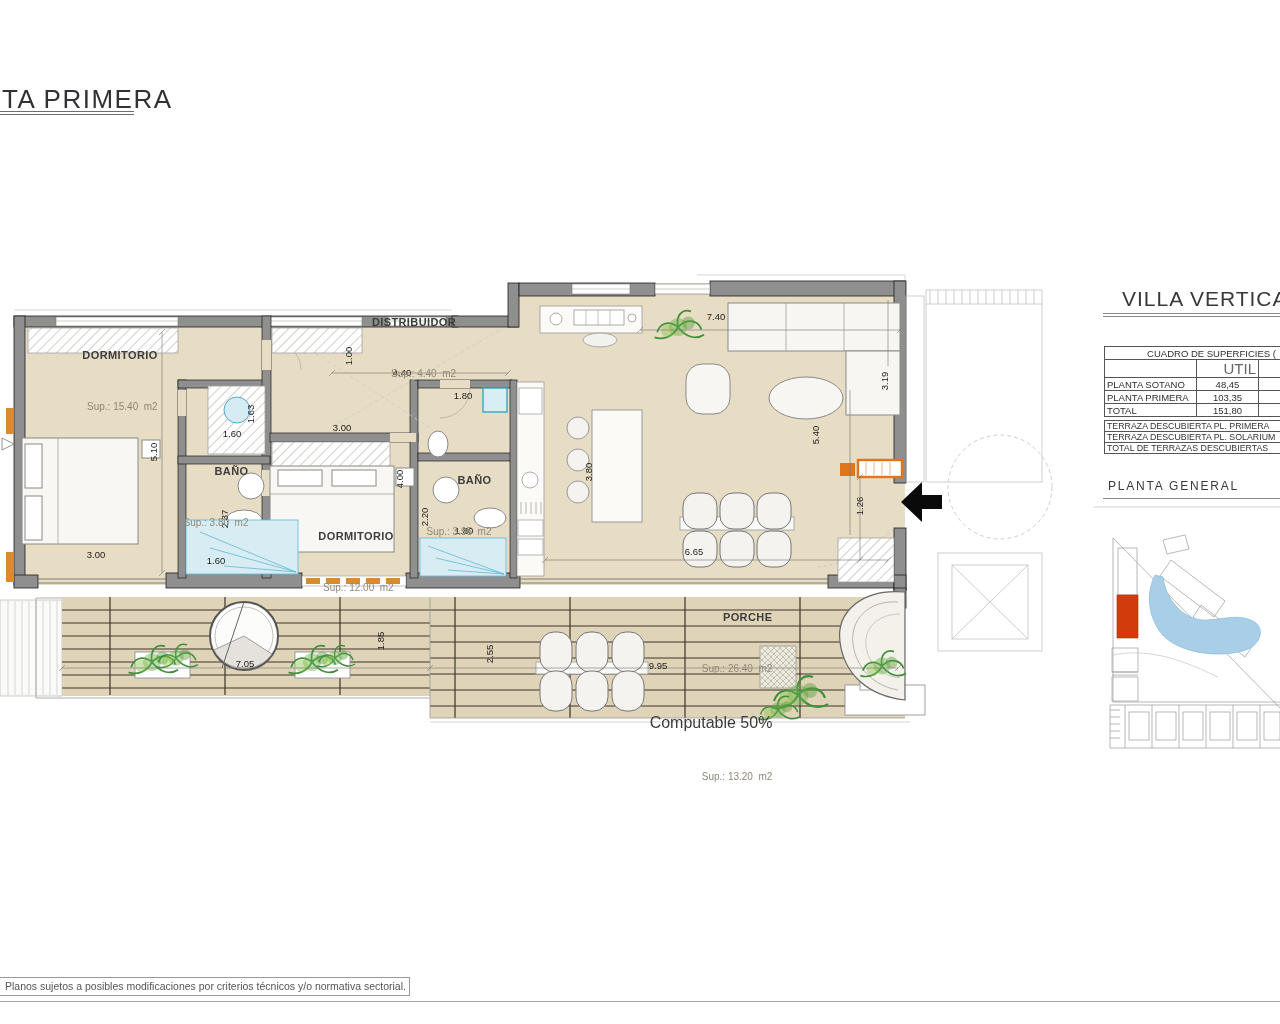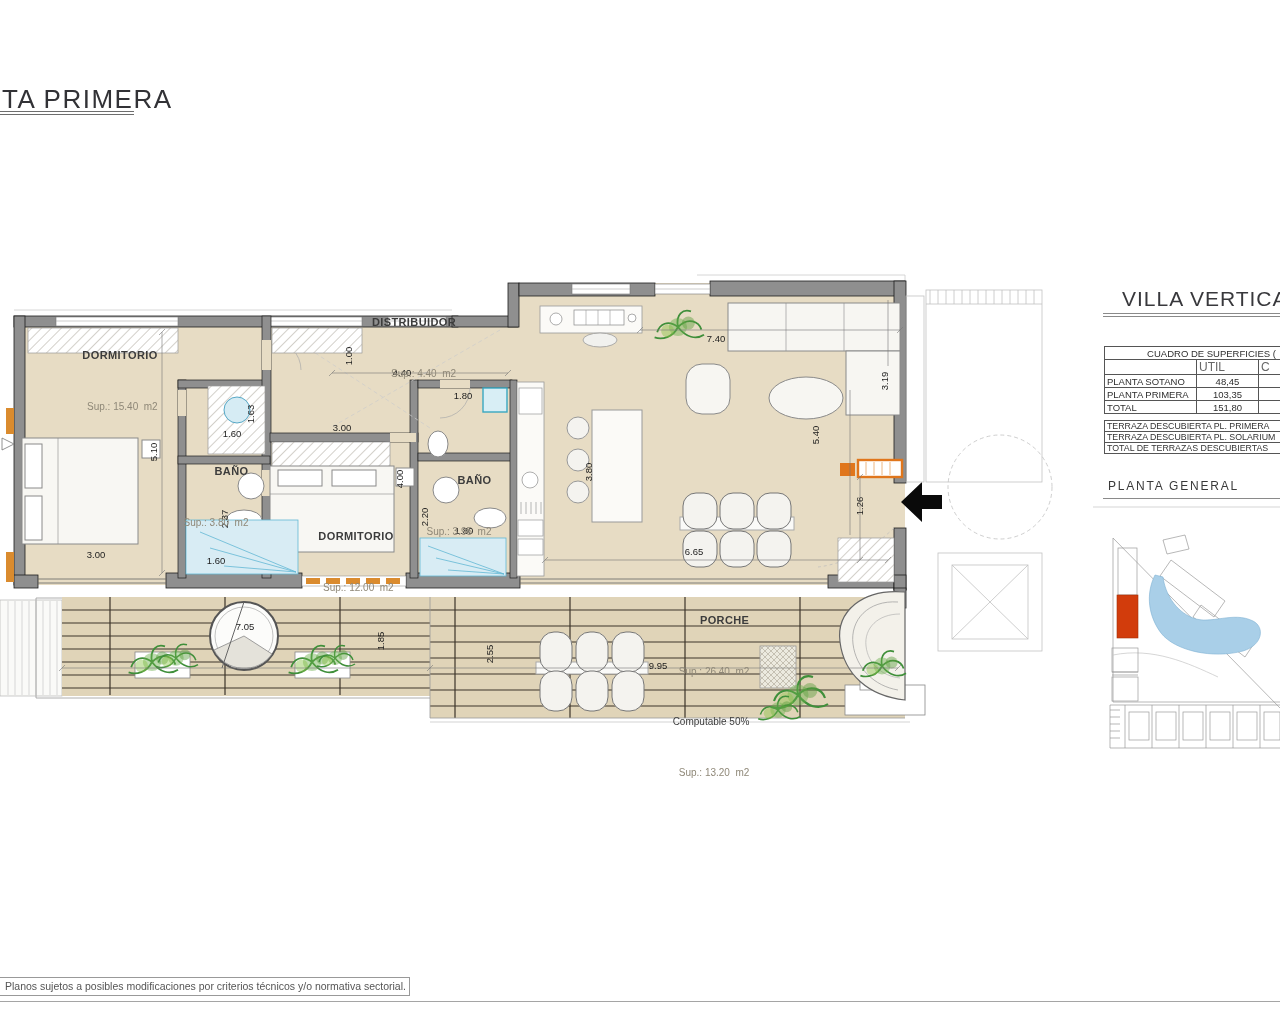--- a/index.html
+++ b/index.html
@@ -9,29 +9,29 @@
   .sheet-title{position:absolute;left:2px;top:84px;font-size:26px;color:#323236;
                letter-spacing:1.5px;white-space:nowrap;}
   .title-line{position:absolute;height:1px;background:#6d6d6d;}
   .dim{position:absolute;font-size:9.5px;color:#1c1c1c;white-space:nowrap;
        transform:translate(-50%,-50%);}
   .dim.v{transform:translate(-50%,-50%) rotate(-90deg);}
   .room{position:absolute;transform:translate(-50%,-50%);text-align:right;line-height:1.2;
         white-space:pre;}
   .rname{font-size:11px;font-weight:bold;color:#3c3c3c;letter-spacing:.4px;}
   .rsup{font-size:10px;color:#8f8878;}
-  .rnote{font-size:10px;color:#3c3c3c;}
+  .rnote{font-size:16px;color:#3c3c3c;}
   .panel-title{position:absolute;left:1122px;top:287px;font-size:21px;color:#38383c;
                letter-spacing:1px;white-space:nowrap;}
   table.surfaces{position:absolute;left:1104px;top:346px;border-collapse:collapse;
                  font-size:9.5px;color:#2e2e2e;table-layout:fixed;width:214px;}
   table.surfaces td{border:1px solid #555;height:12px;padding:0 2px;white-space:nowrap;
                     overflow:hidden;}
   table.surfaces td.th{text-align:center;}
-  table.surfaces td.colhead{text-align:left;color:#666;font-size:12px;}
+  table.surfaces td.colhead{text-align:right;color:#666;font-size:15px;}
   table.surfaces td.num{text-align:center;}
   table.surfaces col.c1{width:92px;} table.surfaces col.c2{width:62px;}
   table.surfaces col.c3{width:60px;}
   .trows{position:absolute;left:1104px;top:420px;width:210px;border:1px solid #555;}
   .trow{height:10px;line-height:10px;font-size:8.8px;color:#333;padding:0 2px;
         white-space:nowrap;border-top:1px solid #555;}
   .trow:first-child{border-top:none;}
   .site-title{position:absolute;left:1108px;top:479px;font-size:12px;color:#3a3a3a;
               letter-spacing:1.8px;white-space:nowrap;}
   .hline{position:absolute;height:1px;background:#8a8a8a;}
@@ -311,26 +311,26 @@
   <span class="dim v" style="left:250px;top:414px">1.63</span>
   <span class="dim" style="left:232px;top:433px">1.60</span>
   <span class="dim v" style="left:348px;top:356px">1.00</span>
   <span class="dim" style="left:402px;top:372px">4.40</span>
   <span class="dim" style="left:342px;top:427px">3.00</span>
   <span class="dim v" style="left:399px;top:479px">4.00</span>
   <span class="dim v" style="left:424px;top:517px">2.20</span>
   <span class="dim" style="left:463px;top:395px">1.80</span>
   <span class="dim" style="left:464px;top:530px">1.80</span>
   <span class="dim v" style="left:588px;top:472px">3.80</span>
-  <span class="dim" style="left:716px;top:338px">7.40</span>
+  <span class="dim" style="left:716px;top:316px">7.40</span>
   <span class="dim v" style="left:884px;top:381px">3.19</span>
   <span class="dim v" style="left:815px;top:435px">5.40</span>
   <span class="dim v" style="left:859px;top:506px">1.26</span>
   <span class="dim" style="left:694px;top:551px">6.65</span>
-  <span class="dim" style="left:245px;top:626px">7.05</span>
+  <span class="dim" style="left:245px;top:663px">7.05</span>
   <span class="dim v" style="left:380px;top:641px">1.85</span>
   <span class="dim v" style="left:489px;top:654px">2.55</span>
   <span class="dim" style="left:658px;top:665px">9.95</span>
 
   <div class="room" style="left:120px;top:381px">
     <div class="rname">DORMITORIO</div>
     <div class="rsup">Sup.: 15.40  m2</div>
   </div>
   <div class="room" style="left:414px;top:348px">
     <div class="rname">DISTRIBUIDOR</div>

